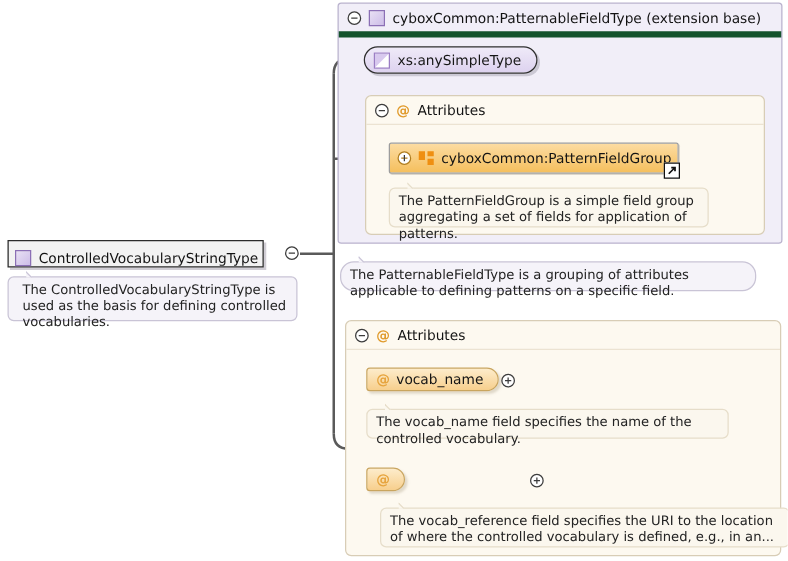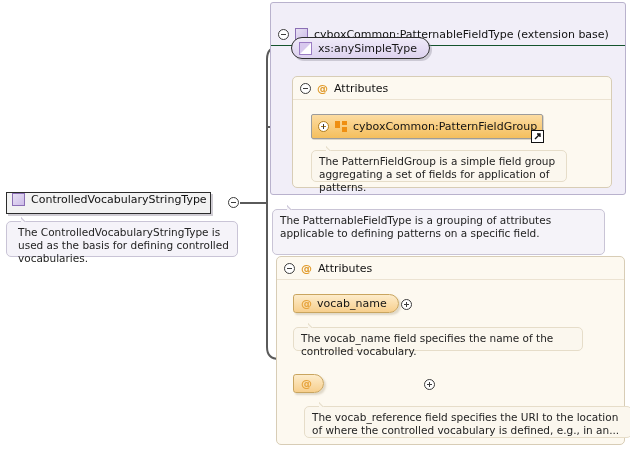--- a/index.html
+++ b/index.html
@@ -35,21 +35,21 @@
   .root-box {
     position: absolute;
     left: 6px;
     top: 192px;
     width: 205px;
     height: 22px;
     background: #f2f2f2;
     border: 1px solid #2b2b2b;
     box-shadow: 2px 2px 0 rgba(150,145,160,0.45);
     display: flex;
-    align-items: flex-start;
+    align-items: flex-end;
     box-sizing: border-box;
     padding-left: 5px;
   }
   .root-box .label {
     font-size: 11px;
     color: #121212;
     margin-left: 6px;
     white-space: nowrap;
   }
   .sq-icon {
@@ -152,22 +152,21 @@
     box-sizing: border-box;
     border: 1px solid #b9b2cd;
     background: #f1eef8;
     border-radius: 3px;
   }
   .ext-header {
     display: flex;
     align-items: center;
     gap: 6px;
     padding: 5px 7px 4px 7px;
-    border-bottom: 1px solid #14532d;
-    margin-top: 20px;
+    border-bottom: 5px solid #14532d;
   }
   .ext-header .title {
     font-size: 11px;
     color: #121212;
     white-space: nowrap;
   }
 
   
   .simple-chip {
     position: absolute;
@@ -376,21 +375,21 @@
         <path d="M3 8 L8 3 M5 3 H8 V6" stroke="#111" stroke-width="1.4" fill="none"></path>
       </svg>
     </span>
   </div>
 
   <div class="note orange" style="left:311px; top:150px; width:256px; height:32px;">
     <span class="tail"></span>
     <span>The PatternFieldGroup is a simple field group aggregating a set of fields for application of patterns.</span>
   </div>
 
-  <div class="note" style="left:272px; top:209px; width:333px; height:46px;">
+  <div class="note" style="left:272px; top:209px; width:333px; height:24px;border-radius:11px;">
     <span class="tail"></span>
     <span>The PatternableFieldType is a grouping of attributes applicable to defining patterns on a specific field.</span>
   </div>
 
   <div class="attr-panel" style="left:276px; top:256px; width:349px; height:189px;">
     <div class="attr-head">
       <span class="circ"></span>
       <span class="at">@</span>
       <span class="title">Attributes</span>
     </div>

